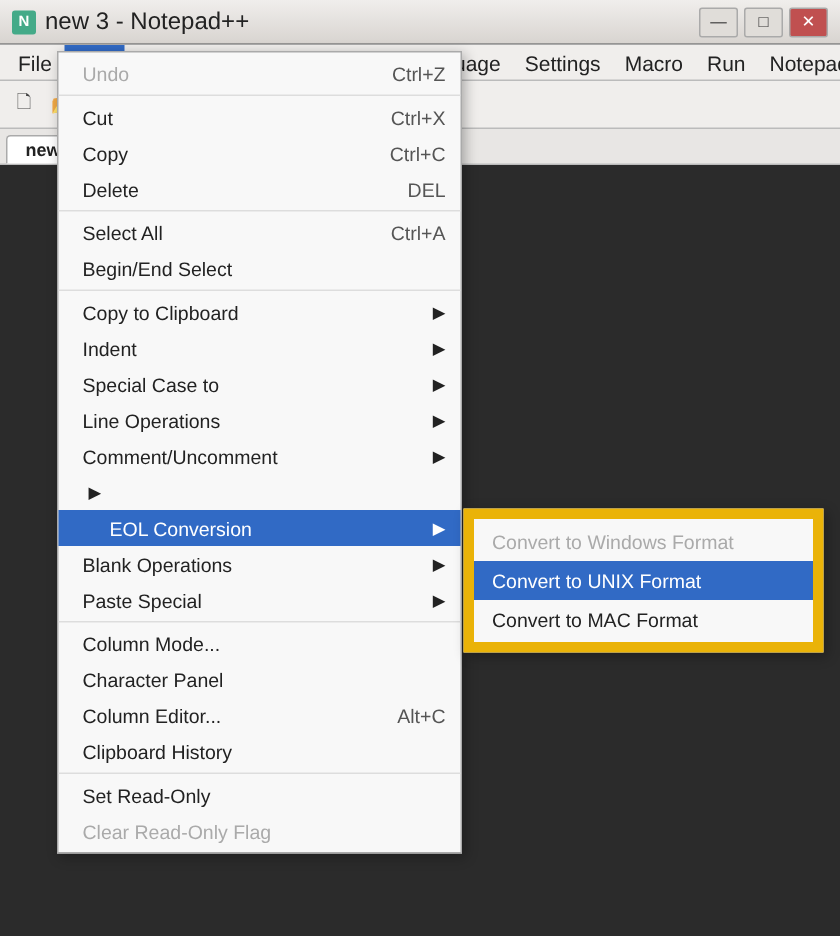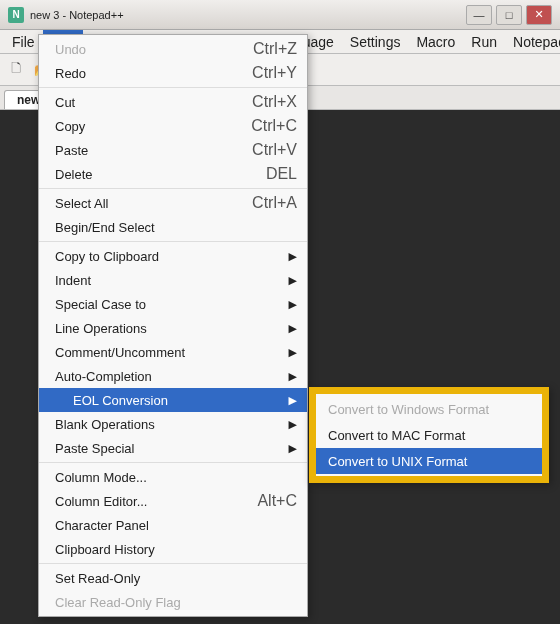--- a/index.html
+++ b/index.html
@@ -25,21 +25,21 @@
     .title-bar-icon {
       width: 16px;
       height: 16px;
       margin-right: 6px;
       background: #4a8;
       border-radius: 2px;
       display: flex; align-items: center; justify-content: center;
       font-size: 10px; color: white; font-weight: bold;
     }
     .title-bar-text {
-      font-size: 11px;
+      font-size: 16px;
       color: #222;
     }
     .title-bar-controls {
       margin-left: auto;
       display: flex; gap: 4px;
     }
     .title-btn {
       width: 26px; height: 20px;
       background: #e0ddd9;
       border: 1px solid #aaa;
@@ -169,21 +169,21 @@
     }
     .menu-row.disabled {
       color: #aaa;
       cursor: default;
     }
     .menu-row-label {
       flex: 1;
       font-size: 13px;
     }
     .menu-row-shortcut {
-      font-size: 16px;
+      font-size: 13px;
       color: #555;
       margin-left: 20px;
     }
     .menu-arrow {
       font-size: 11px;
       margin-left: 4px;
     }
 
     
     .submenu {
@@ -273,40 +273,32 @@
 <div class="main-area"></div>
 
 <div class="overlay">
   <div class="dropdown-menu">
 
     <div class="menu-section">
       <div class="menu-row disabled">
         <span class="menu-row-label">Undo</span>
         <span class="menu-row-shortcut">Ctrl+Z</span>
       </div>
-      <div class="menu-row">
-        <span class="menu-row-label">Redo</span>
-        <span class="menu-row-shortcut">Ctrl+Y</span>
-      </div>
     </div>
 
     <div class="menu-section">
       <div class="menu-row">
         <span class="menu-row-label">Cut</span>
         <span class="menu-row-shortcut">Ctrl+X</span>
       </div>
       <div class="menu-row">
         <span class="menu-row-label">Copy</span>
         <span class="menu-row-shortcut">Ctrl+C</span>
       </div>
       <div class="menu-row">
-        <span class="menu-row-label">Paste</span>
-        <span class="menu-row-shortcut">Ctrl+V</span>
-      </div>
-      <div class="menu-row">
         <span class="menu-row-label">Delete</span>
         <span class="menu-row-shortcut">DEL</span>
       </div>
     </div>
 
     <div class="menu-section">
       <div class="menu-row">
         <span class="menu-row-label">Select All</span>
         <span class="menu-row-shortcut">Ctrl+A</span>
       </div>
@@ -330,63 +322,62 @@
       </div>
       <div class="menu-row">
         <span class="menu-row-label">Line Operations</span>
         <span class="menu-arrow">▶</span>
       </div>
       <div class="menu-row">
         <span class="menu-row-label">Comment/Uncomment</span>
         <span class="menu-arrow">▶</span>
       </div>
       <div class="menu-row">
-        <span class="menu-row-label">Auto-Completion</span>
         <span class="menu-arrow">▶</span>
       </div>
 
       <div class="menu-row highlighted eol-row" style="position:relative;">
         <span class="menu-row-label">EOL Conversion</span>
         <span class="menu-arrow">▶</span>
 
         <div class="submenu">
           <div class="submenu-row grayed">
             <span>Convert to Windows Format</span>
           </div>
+          <div class="submenu-row active">
+            <span>Convert to UNIX Format</span>
+          </div>
           <div class="submenu-row">
             <span>Convert to MAC Format</span>
           </div>
-          <div class="submenu-row active">
-            <span>Convert to UNIX Format</span>
-          </div>
         </div>
       </div>
 
       <div class="menu-row">
         <span class="menu-row-label">Blank Operations</span>
         <span class="menu-arrow">▶</span>
       </div>
       <div class="menu-row">
         <span class="menu-row-label">Paste Special</span>
         <span class="menu-arrow">▶</span>
       </div>
     </div>
 
     <div class="menu-section">
       <div class="menu-row">
         <span class="menu-row-label">Column Mode...</span>
+      </div>
+      <div class="menu-row">
+        <span class="menu-row-label">Character Panel</span>
       </div>
       <div class="menu-row">
         <span class="menu-row-label">Column Editor...</span>
         <span class="menu-row-shortcut">Alt+C</span>
       </div>
       <div class="menu-row">
-        <span class="menu-row-label">Character Panel</span>
-      </div>
-      <div class="menu-row">
         <span class="menu-row-label">Clipboard History</span>
       </div>
     </div>
 
     <div class="menu-section">
       <div class="menu-row">
         <span class="menu-row-label">Set Read-Only</span>
       </div>
       <div class="menu-row disabled">
         <span class="menu-row-label">Clear Read-Only Flag</span>

